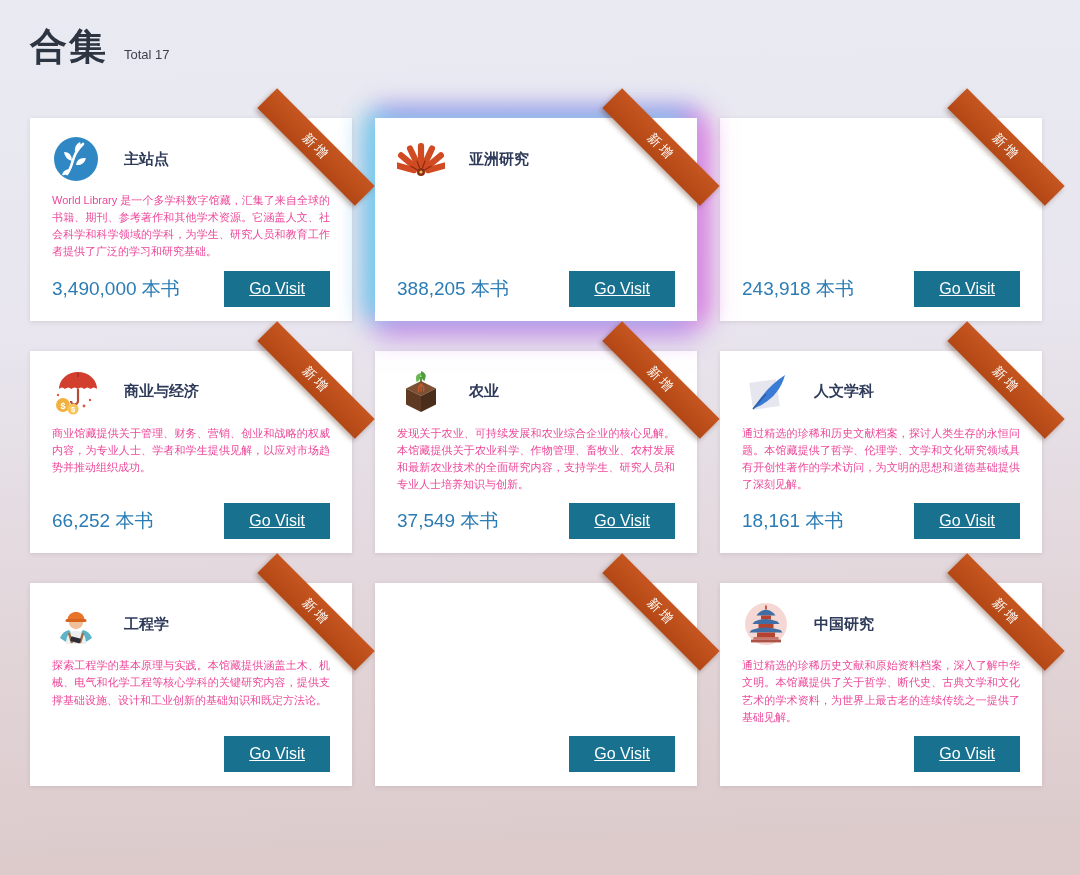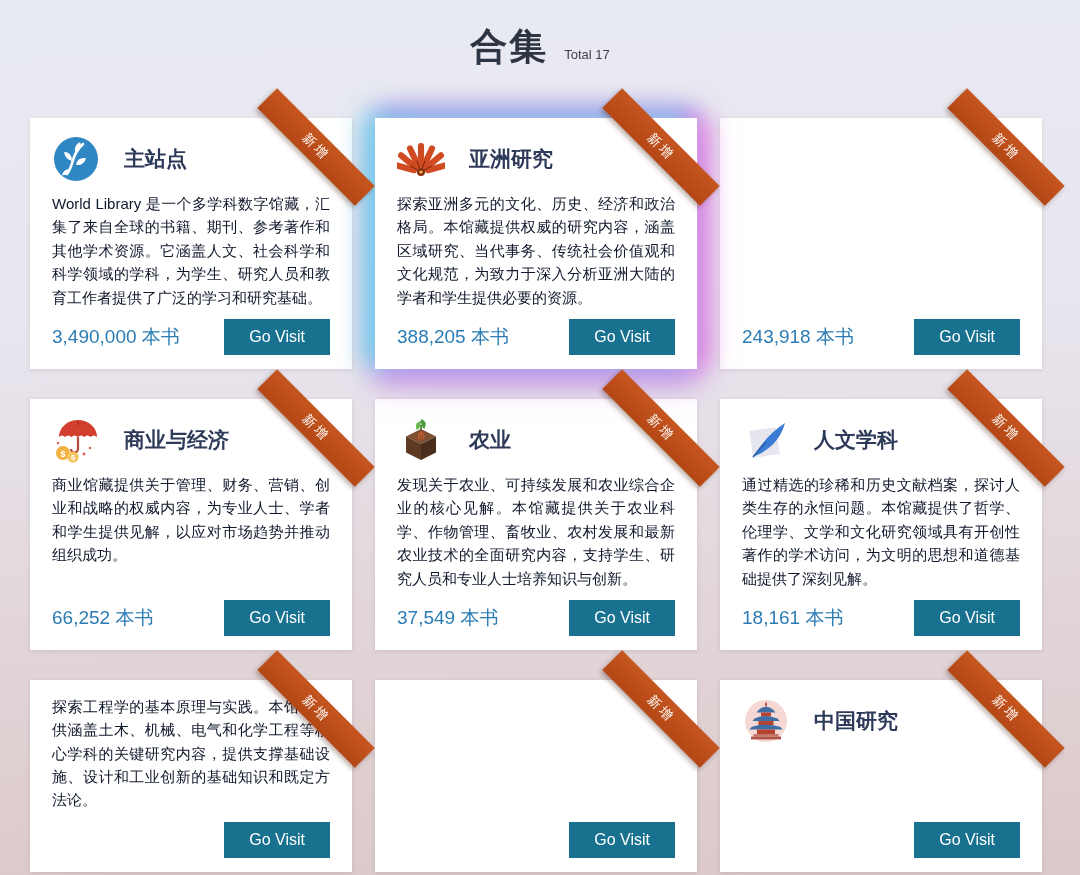--- a/index.html
+++ b/index.html
@@ -2,21 +2,21 @@
 <html><head>
 <meta charset="utf-8">
 <style>
   * { box-sizing: border-box; }
   html, body { margin: 0; padding: 0; }
   body {
     width: 1080px; height: 875px; overflow: hidden;
     font-family: "Liberation Sans", "DejaVu Sans", sans-serif;
     background: linear-gradient(178deg, #e9ebf2 0%, #e8e5ee 38%, #e2d6da 68%, #dcc9c9 100%);
   }
-  header { padding: 22px 30px 0 30px; display: flex; align-items: baseline; gap: 16px; justify-content: center; }
+  header { padding: 22px 30px 0 30px; display: flex; align-items: baseline; gap: 16px; }
   .page-title { margin: 0; font-size: 37px; font-weight: 700; color: #2e3542; letter-spacing: 2px; }
   .total-label { font-size: 13px; color: #3f3f4a; }
 
   .grid {
     display: grid; grid-template-columns: repeat(3, 1fr);
     gap: 30px 23px; padding: 46px 38px 0 30px;
   }
   .card {
     position: relative; background: #ffffff;
     padding: 15px 22px 14px 22px;
@@ -36,31 +36,31 @@
     transform: rotate(45deg);
     background: linear-gradient(180deg, #c65620, #b34715);
     color: #fff; text-align: center; font-size: 13px;
     letter-spacing: 3px; padding: 5px 0;
     box-shadow: 0 3px 5px rgba(70, 25, 5, 0.35);
     z-index: 2;
   }
   .card-head { display: flex; align-items: center; gap: 24px; margin: 2px 0 9px 0; }
   .icon { width: 48px; height: 48px; flex: 0 0 48px; }
   .icon svg { width: 48px; height: 48px; display: block; }
-  .card-title { margin: 0; font-size: 21px; font-weight: 700; color: #2e3a59; }
+  .card-title { margin: 0; font-size: 15px; font-weight: 700; color: #2e3a59; }
   .card-desc {
-    margin: 0 0 10px 0; font-size: 15px; line-height: 1.56;
-    color: #0f172a; text-align: justify;
+    margin: 0 0 10px 0; font-size: 11px; line-height: 1.56;
+    color: #ec4899; text-align: justify;
   }
   .card-foot { margin-top: auto; display: flex; justify-content: space-between; align-items: center; }
   .count { font-size: 19px; color: #2b7cb5; text-align: right; }
   .visit-btn {
     background: #17718f; color: #ffffff; border: none;
     font-family: inherit; font-size: 16px;
-    padding: 9px 25px; cursor: pointer;
+    padding: 9px 25px; cursor: pointer; text-decoration: underline;
   }
 </style>
 </head>
 <body>
 
 <header>
   <h1 class="page-title">合集</h1>
   <span class="total-label">Total 17</span>
 </header>
 
@@ -114,21 +114,20 @@
                 <line x1="0" y1="0" x2="0" y2="-12" transform="rotate(20)"></line>
                 <line x1="0" y1="0" x2="0" y2="-12" transform="rotate(60)"></line>
               </g>
               <circle r="4" fill="#8c2c10"></circle>
               <circle r="1.6" fill="#f3c14d"></circle>
             </g>
           </svg>
         </span>
       <h2 class="card-title">亚洲研究</h2>
     </div>
-    <p class="card-desc">探索亚洲多元的文化、历史、经济和政治格局。本馆藏提供权威的研究内容，涵盖区域研究、当代事务、传统社会价值观和文化规范，为致力于深入分析亚洲大陆的学者和学生提供必要的资源。</p>
     <div class="card-foot">
       <span class="count">
         <span class="count-num">388,205</span>
         <span class="count-unit">本书</span>
       </span>
       <button class="visit-btn">Go Visit</button>
     </div>
   </article>
     <article class="card">
     <div class="ribbon">
@@ -219,20 +218,36 @@
         <span class="count-num">18,161</span>
         <span class="count-unit">本书</span>
       </span>
       <button class="visit-btn">Go Visit</button>
     </div>
   </article>
     <article class="card">
     <div class="ribbon">
       <span>新增</span>
     </div>
+    <div class="card-head">
+      <span class="icon">
+          <svg viewBox="0 0 48 48">
+            <path d="M8 38 q3 -7 9 -8 l4 5 -7 7z" fill="#5fb3c9"></path>
+            <path d="M40 38 q-3 -7 -9 -8 l-4 5 7 7z" fill="#5fb3c9"></path>
+            <path d="M14 44 q0 -13 10 -13 q10 0 10 13z" fill="#eceff1"></path>
+            <path d="M17 33 l3 10 M31 33 l-3 10" stroke="#9c6b3f" stroke-width="2.4"></path>
+            <circle cx="24" cy="22" r="7.2" fill="#f0c09a"></circle>
+            <path d="M15.5 20 a8.5 8 0 0 1 17 0z" fill="#e8732a"></path>
+            <rect x="13.5" y="19" width="21" height="3" rx="1.5" fill="#d96420"></rect>
+            <rect x="22" y="12" width="4" height="4" fill="#e8732a"></rect>
+            <rect x="18.5" y="37.5" width="10" height="5" rx="1" fill="#2e2e36" transform="rotate(15 24 40)"></rect>
+          </svg>
+        </span>
+      <h2 class="card-title">工程学</h2>
+    </div>
     <p class="card-desc">探索工程学的基本原理与实践。本馆藏提供涵盖土木、机械、电气和化学工程等核心学科的关键研究内容，提供支撑基础设施、设计和工业创新的基础知识和既定方法论。</p>
     <div class="card-foot">
       <span class="count">
         
         
       </span>
       <button class="visit-btn">Go Visit</button>
     </div>
   </article>
     <article class="card">
@@ -261,20 +276,21 @@
             <path d="M12.5 21.5 q11.5 -5 23 0 l2 2.5 h-27z" fill="#3f6ea5"></path>
             <rect x="16.5" y="24" width="15" height="4" fill="#b5432f"></rect>
             <path d="M9.5 30 q14.5 -5 29 0 l2 2.5 h-33z" fill="#3f6ea5"></path>
             <rect x="15" y="32.5" width="18" height="4.5" fill="#b5432f"></rect>
             <rect x="11.5" y="37" width="25" height="2.6" fill="#c4766a"></rect>
             <rect x="9" y="39.6" width="30" height="2.8" fill="#ad5346"></rect>
           </svg>
         </span>
       <h2 class="card-title">中国研究</h2>
     </div>
+    <p class="card-desc">通过精选的珍稀历史文献和原始资料档案，深入了解中华文明。本馆藏提供了关于哲学、断代史、古典文学和文化艺术的学术资料，为世界上最古老的连续传统之一提供了基础见解。</p>
     <div class="card-foot">
       <span class="count">
         
         
       </span>
       <button class="visit-btn">Go Visit</button>
     </div>
   </article>
   </main>
 

